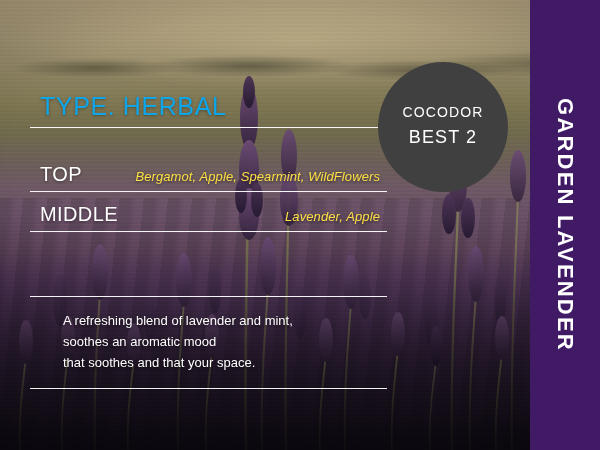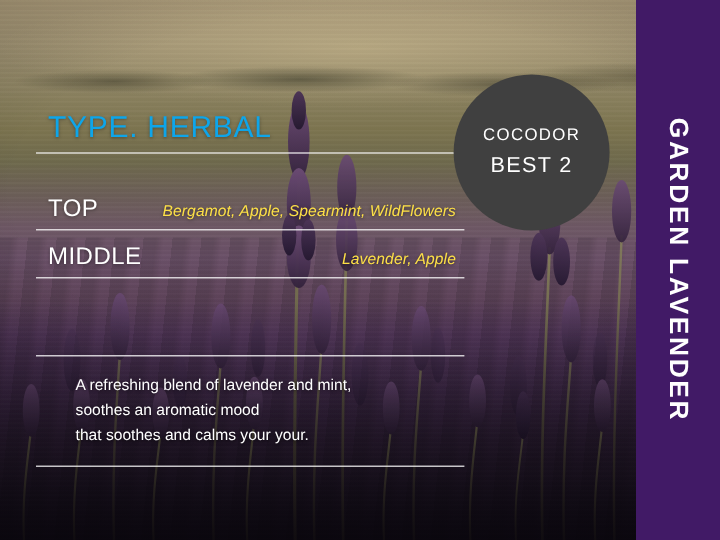--- a/index.html
+++ b/index.html
@@ -328,21 +328,21 @@
     </div>
 
     <div class="rule r3"></div>
 
 
     <div class="rule r4"></div>
 
     <div class="description">
       <div>A refreshing blend of lavender and mint,</div>
       <div>soothes an aromatic mood</div>
-      <div>that soothes and calms your your.</div>
+      <div>that soothes and that your space.</div>
     </div>
 
     <div class="rule r5"></div>
   </div>
 
   <div class="badge">
     <div class="badge-line1">COCODOR</div>
     <div class="badge-line2">BEST 2</div>
   </div>
 

